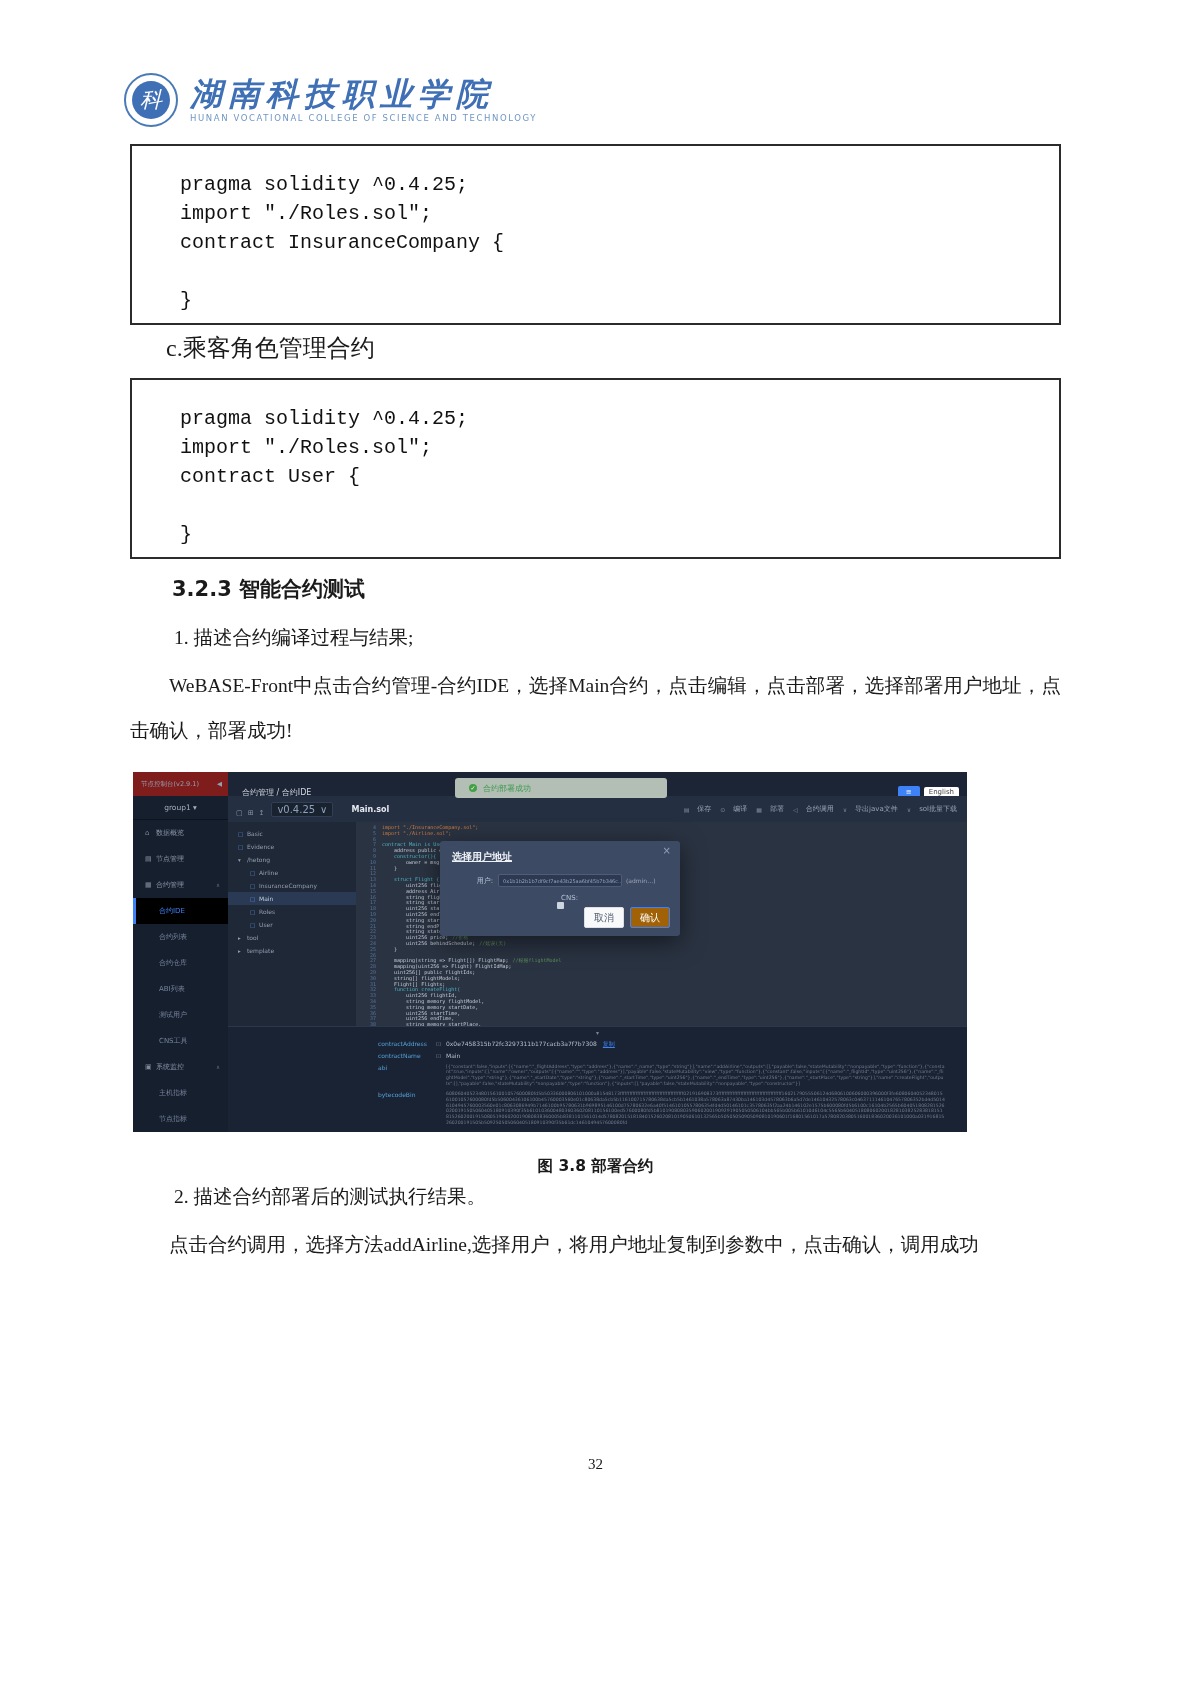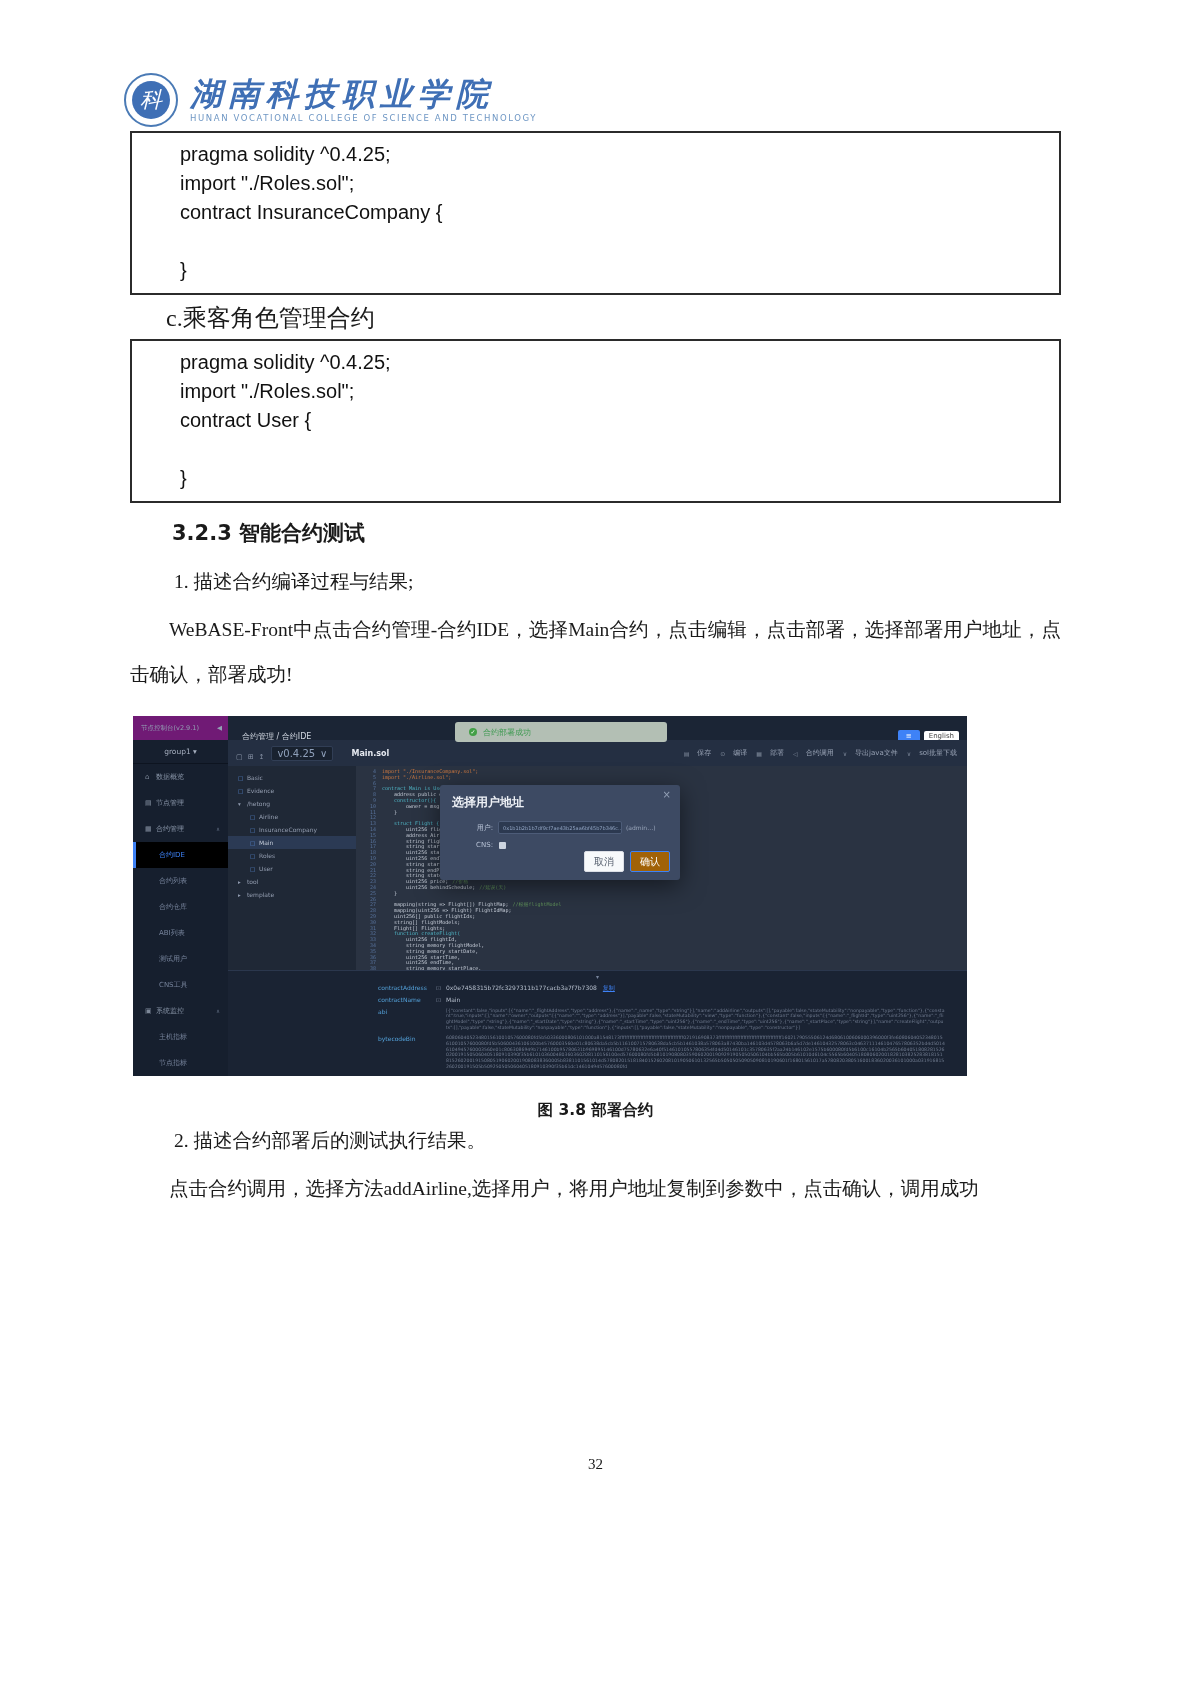--- a/index.html
+++ b/index.html
@@ -8,35 +8,35 @@
           padding:70px 130px 0 130px; overflow:hidden; color:#1a1a1a; }
 
   
   .logo { display:flex; align-items:center; gap:12px; height:60px; margin-left:-6px; }
   .seal { width:54px; height:54px; border-radius:50%; border:2px solid #4a7ab5; display:flex; align-items:center; justify-content:center; }
   .seal-inner { width:38px; height:38px; border-radius:50%; background:#3f6fb5; color:#fff; display:flex; align-items:center; justify-content:center; font-size:22px; font-style:italic; font-family:"DejaVu Serif", serif; }
   .logo-cn { color:#3f6fb5; font-size:32px; font-weight:bold; font-style:italic; letter-spacing:6px; font-family:"DejaVu Serif", serif; line-height:34px; }
   .logo-en { color:#6f97c4; font-size:8.5px; letter-spacing:1.6px; font-family:"DejaVu Sans", sans-serif; margin-top:2px; }
 
   
-  .codebox { border:2px solid #2b2b2b; margin-top:1px; padding:7px 10px 8px 48px;
-             font-family:Liberation Sans, sans-serif; font-size:20px; line-height:29px; color:#111; }
+  .codebox { border:2px solid #2b2b2b; margin-top:14px; padding:24px 10px 8px 48px;
+             font-family:Liberation Mono, monospace; font-size:20px; line-height:29px; color:#111; }
   .codeline { height:29px; white-space:pre; }
   .heading-c { font-size:24px; margin:7px 0 5px 36px; font-family:"Liberation Serif", serif; }
   .h3 { font-family:"DejaVu Sans", sans-serif; font-weight:bold; font-size:21px; margin:16px 0 0 42px; }
   .numbered { font-size:19.5px; margin:21px 0 0 44px; }
   .para { font-size:19.5px; line-height:45px; text-indent:2em; text-align:justify; margin-top:12px; }
   .caption { text-align:center; font-family:"DejaVu Sans", sans-serif; font-weight:bold; font-size:15.5px; margin-top:24px; }
   .pageno { position:absolute; left:0; right:0; top:1456px; text-align:center; font-size:15px; }
 
   
   .shot { position:relative; width:834px; height:360px; margin-top:19px; margin-left:3px;
           display:flex; background:#222c3e; font-family:"DejaVu Sans", sans-serif; overflow:hidden; }
   .s-side { width:95px; flex:none; background:#161f2e; display:flex; flex-direction:column; }
-  .s-side-head { height:24px; background:#701a75; color:#93a0b4; font-size:6.5px; display:flex; align-items:center; justify-content:space-between; padding:0 6px 0 8px; flex:none; }
+  .s-side-head { height:24px; background:#7f1d1d; color:#93a0b4; font-size:6.5px; display:flex; align-items:center; justify-content:space-between; padding:0 6px 0 8px; flex:none; }
   .s-group { height:24px; display:flex; align-items:center; justify-content:center; color:#a6afbf; font-size:7.5px; flex:none; border-bottom:1px solid #0d1420; }
   .s-item { display:flex; align-items:center; height:26px; padding:0 8px 0 12px; font-size:7px; color:#8793a6; }
   .s-item.sub { padding-left:26px; color:#76839b; }
   .s-item.sel { background:#000000; color:#3e82f7; border-left:3px solid #3e82f7; padding-left:23px; }
   .s-ico { width:11px; font-size:7px; color:#7d8899; }
   .s-caret { margin-left:auto; font-size:5.5px; color:#5f6b80; }
 
   .s-main { flex:1; display:flex; flex-direction:column; min-width:0; }
   .s-crumb { height:24px; flex:none; background:#1b2535; display:flex; align-items:center; padding:16px 8px 0 14px; font-size:8px; color:#cfd5df; }
   .s-lang { margin-left:auto; display:flex; align-items:center; }
@@ -74,27 +74,27 @@
   .c-ico { flex:none; width:10px; color:#6b7689; }
   .c-val { color:#b6bfcd; word-break:break-all; min-width:0; }
   .c-link { color:#3e82f7; text-decoration:underline; margin-left:6px; flex:none; }
   .c-row.small .c-val { font-size:4.6px; line-height:5.7px; color:#6f7a8e; }
 
   .s-toast { position:absolute; left:322px; top:6px; width:212px; height:20px; background:rgba(222,235,217,0.78); border-radius:3px; display:flex; align-items:center; padding-left:14px; gap:6px; z-index:20; }
   .t-dot { width:8px; height:8px; border-radius:50%; background:#43a047; color:#fff; font-size:6px; line-height:8px; text-align:center; flex:none; }
   .t-msg { font-size:8px; color:#3f9a52; }
 
   .s-modal { position:absolute; left:307px; top:69px; width:240px; height:95px; background:#3d4a63; border-radius:3px; box-shadow:0 6px 24px rgba(0,0,0,.5); z-index:30; padding:9px 12px; }
-  .m-title { font-size:12px; font-weight:bold; color:#eef1f6; }
+  .m-title { font-size:10px; font-weight:bold; color:#eef1f6;text-decoration:underline; }
   .m-close { position:absolute; top:5px; right:9px; color:#93a0b6; font-size:10px; line-height:10px; }
   .m-row { display:flex; align-items:center; margin-top:10px; }
   .m-label { flex:none; width:46px; text-align:right; padding-right:5px; font-size:7px; color:#b6c1d4; }
   .m-select { flex:none; width:124px; display:flex; align-items:center; background:#2c3950; border:1px solid #4d5c78; border-radius:2px; font-size:5px; color:#92a5c4; padding:2.5px 4px; white-space:nowrap; overflow:hidden; }
   .m-suffix { font-size:6px; color:#9aa6bb; margin-left:4px; white-space:nowrap; }
-  .m-row2 { display:flex; align-items:center; margin-top:7px; }
+  .m-row2 { display:flex; align-items:center; margin-top:7px;flex-direction:column; }
   .m-check { width:7px; height:7px; background:#cdd5e0; border-radius:1px; margin-left:1px; }
   .m-btns { position:absolute; right:10px; bottom:8px; display:flex; gap:6px; }
   .m-btn { font-family:"DejaVu Sans", sans-serif; font-size:10px; padding:2.5px 9px; border-radius:2px; border:1px solid #dcdfe6; background:#f7f9fb; color:#57606f; }
   .m-btn.primary { background:#a16207; border-color:#3e82f7; color:#fff; }
 </style>
 </head>
 <body>
 
 <div class="page">
 

